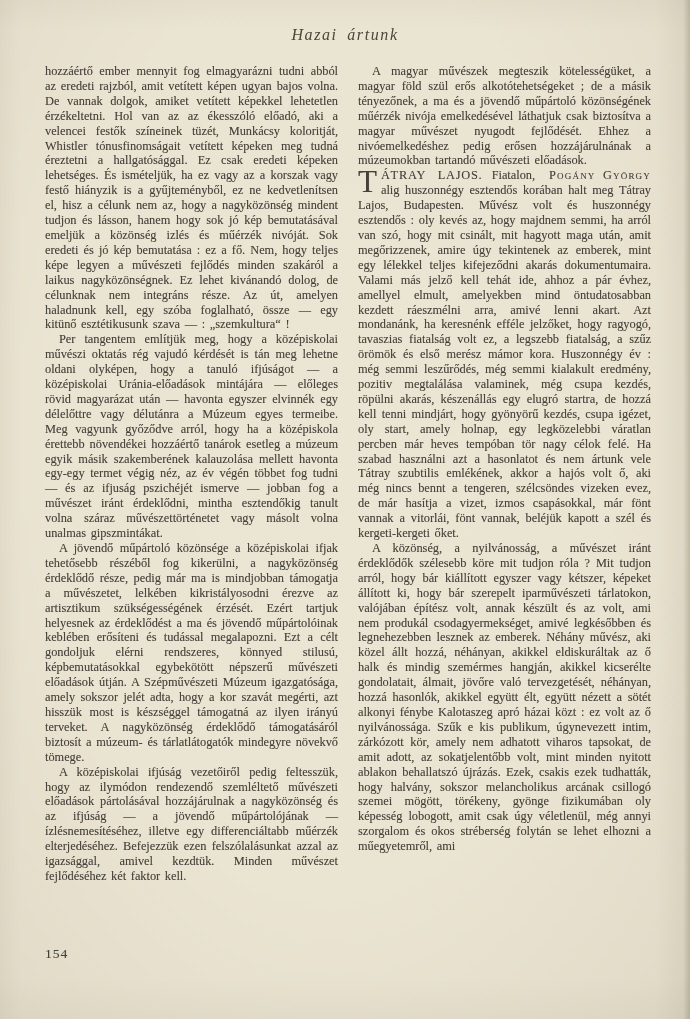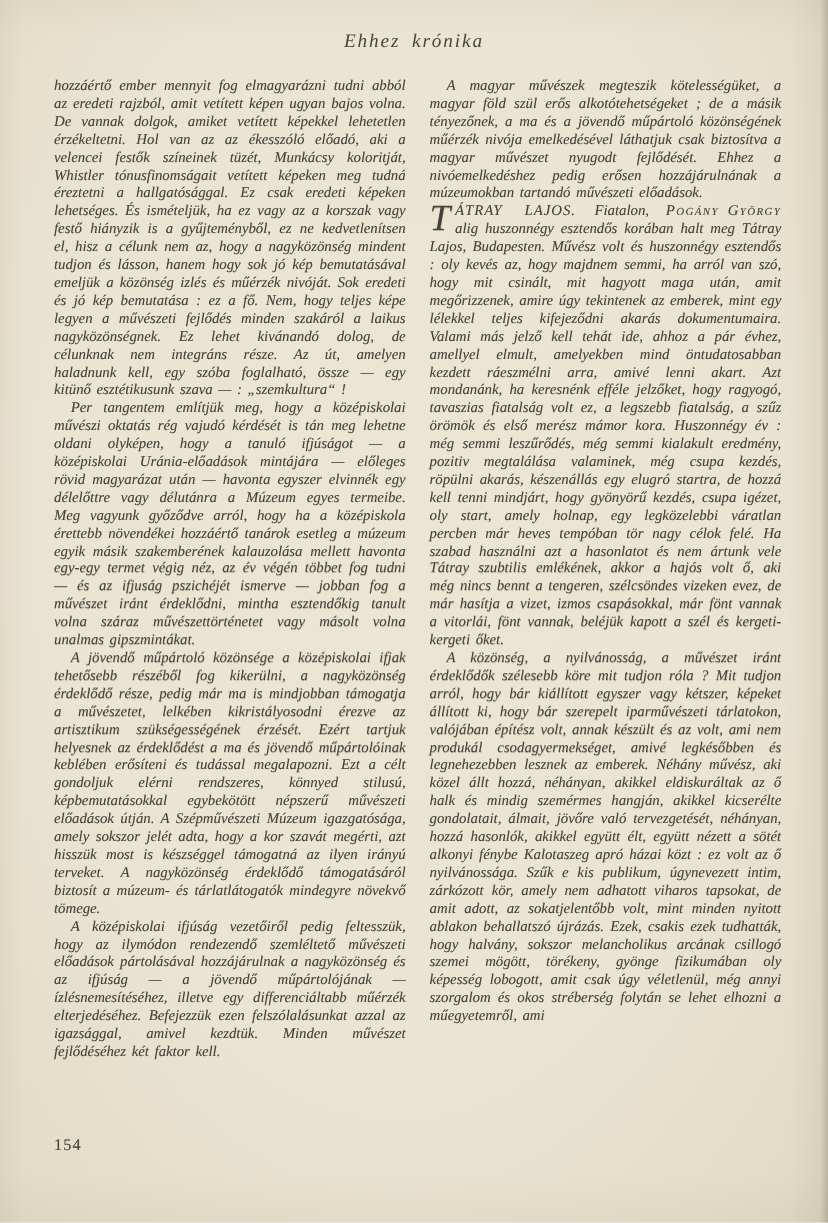--- a/index.html
+++ b/index.html
@@ -33,21 +33,20 @@
     word-spacing: 4px;
     color: #4a4639;
   }
   .columns {
     position: absolute;
     top: 64px;
     left: 45px;
     width: 606px;
     display: flex;
     gap: 20px;
-    font-style: italic;
   }
   .column {
     width: 296.5px;
     font-size: 12.3px;
     line-height: 14.9px;
     text-align: justify;
     word-spacing: 0.13em;
     text-shadow: 0.2px 0.2px 0 rgba(70,64,52,0.30);
   }
   .para {
@@ -82,21 +81,21 @@
     letter-spacing: 1px;
     color: #45413a;
     text-shadow: 0.2px 0.2px 0 rgba(70,64,52,0.30);
   }
 </style>
 </head>
 <body>
 
 <div class="page">
 
-  <div class="header">Ehhez krónika</div>
+  <div class="header">Hazai ártunk</div>
 
   <div class="columns">
 
     <div class="column">
       <p class="para noindent">hozzáértő ember mennyit fog elmagyarázni tudni abból az eredeti rajzból, amit vetített képen ugyan bajos volna. De vannak dolgok, amiket vetített képekkel lehetetlen érzékeltetni. Hol van az az ékesszóló előadó, aki a velencei festők színeinek tüzét, Munkácsy koloritját, Whistler tónusfinomságait vetített képeken meg tudná éreztetni a hallgatósággal. Ez csak eredeti képeken lehetséges. És ismételjük, ha ez vagy az a korszak vagy festő hiányzik is a gyűjteményből, ez ne kedvetlenítsen el, hisz a célunk nem az, hogy a nagyközönség mindent tudjon és lásson, hanem hogy sok jó kép bemutatásával emeljük a közönség izlés és műérzék nivóját. Sok eredeti és jó kép bemutatása : ez a fő. Nem, hogy teljes képe legyen a művészeti fejlődés minden szakáról a laikus nagyközönségnek. Ez lehet kivánandó dolog, de célunknak nem integráns része. Az út, amelyen haladnunk kell, egy szóba foglalható, össze — egy kitünő esztétikusunk szava — : „szemkultura“ !</p>
       <p class="para">Per tangentem említjük meg, hogy a középiskolai művészi oktatás rég vajudó kérdését is tán meg lehetne oldani olyképen, hogy a tanuló ifjúságot — a középiskolai Uránia-előadások mintájára — előleges rövid magyarázat után — havonta egyszer elvinnék egy délelőttre vagy délutánra a Múzeum egyes termeibe. Meg vagyunk győződve arról, hogy ha a középiskola érettebb növendékei hozzáértő tanárok esetleg a múzeum egyik másik szakemberének kalauzolása mellett havonta egy-egy termet végig néz, az év végén többet fog tudni — és az ifjuság pszichéjét ismerve — jobban fog a művészet iránt érdeklődni, mintha esztendőkig tanult volna száraz művészettörténetet vagy másolt volna unalmas gipszmintákat.</p>
       <p class="para">A jövendő műpártoló közönsége a középiskolai ifjak tehetősebb részéből fog kikerülni, a nagyközönség érdeklődő része, pedig már ma is mindjobban támogatja a művészetet, lelkében kikristályosodni érezve az artisztikum szükségességének érzését. Ezért tartjuk helyesnek az érdeklődést a ma és jövendő műpártolóinak keblében erősíteni és tudással megalapozni. Ezt a célt gondoljuk elérni rendszeres, könnyed stilusú, képbemutatásokkal egybekötött népszerű művészeti előadások útján. A Szépművészeti Múzeum igazgatósága, amely sokszor jelét adta, hogy a kor szavát megérti, azt hisszük most is készséggel támogatná az ilyen irányú terveket. A nagyközönség érdeklődő támogatásáról biztosít a múzeum- és tárlatlátogatók mindegyre növekvő tömege.</p>
       <p class="para">A középiskolai ifjúság vezetőiről pedig feltesszük, hogy az ilymódon rendezendő szemléltető művészeti előadások pártolásával hozzájárulnak a nagyközönség és az ifjúság — a jövendő műpártolójának — ízlésnemesítéséhez, illetve egy differenciáltabb műérzék elterjedéséhez. Befejezzük ezen felszólalásunkat azzal az igazsággal, amivel kezdtük. Minden művészet fejlődéséhez két faktor kell.</p>
     </div>
 

